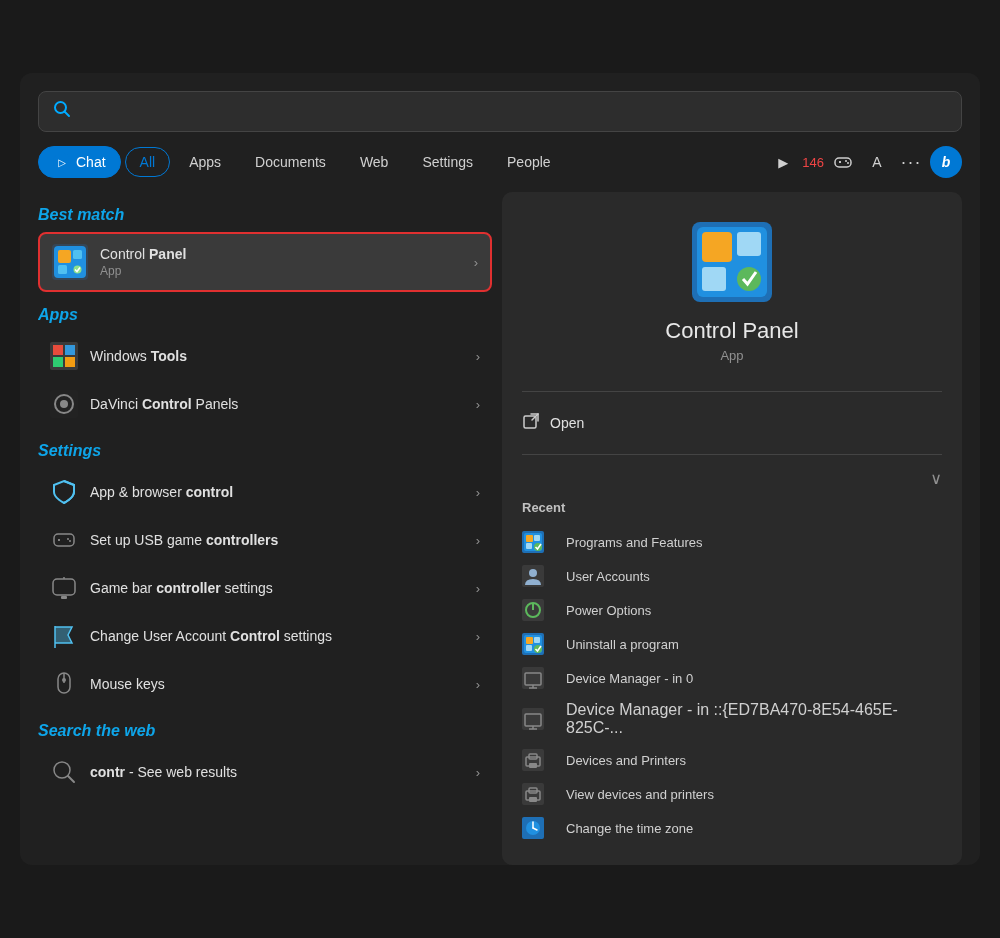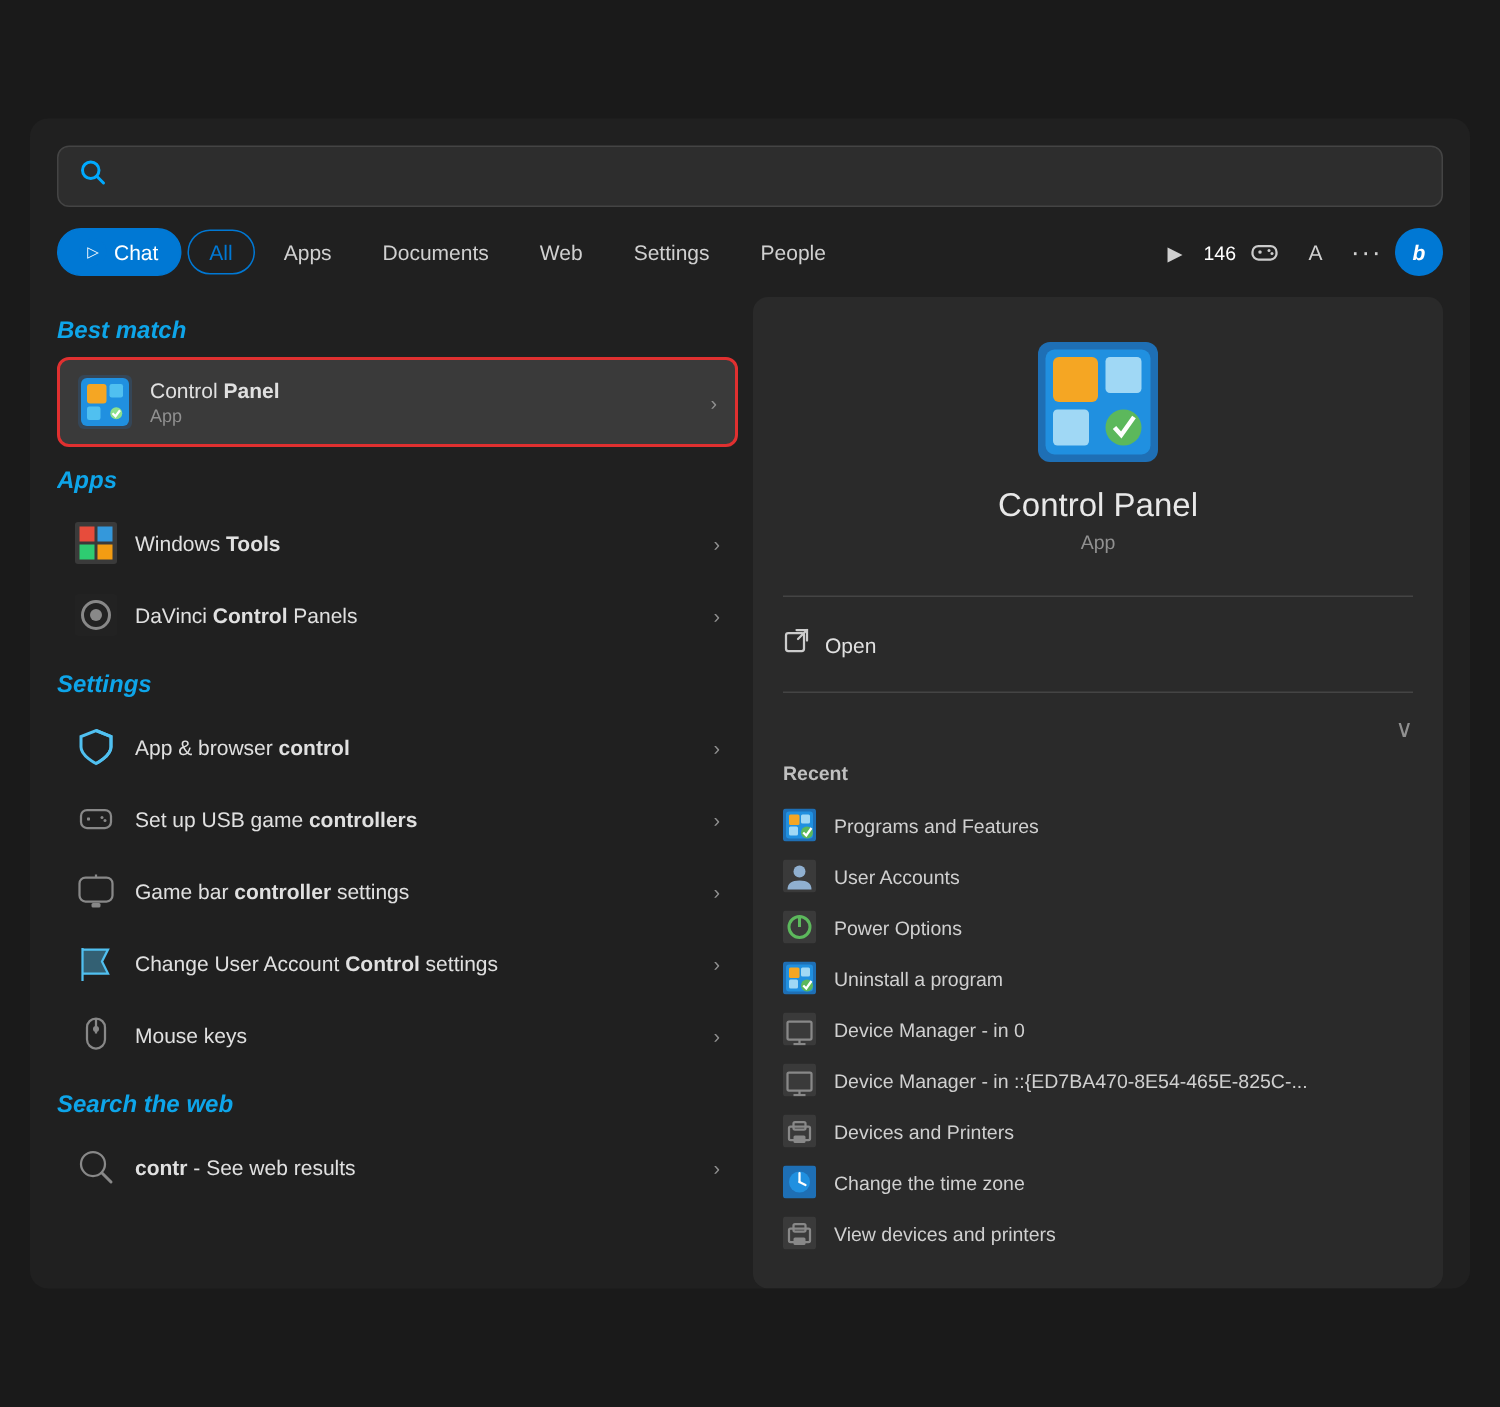--- a/index.html
+++ b/index.html
@@ -234,42 +234,42 @@
     .recent-label {
       font-size: 13px;
       font-weight: 600;
       color: #c0c0c0;
       margin: 8px 0 10px 0;
       width: 100%;
     }
     .recent-item {
       display: flex;
       align-items: center;
-      gap: 12px;
+      gap: 22px;
       padding: 6px 0;
       cursor: pointer;
       width: 100%;
     }
     .recent-icon {
       width: 22px;
       height: 22px;
       flex-shrink: 0;
     }
     .recent-text {
       font-size: 13px;
       color: #d0d0d0;
     }
     
     .small-icon {
       width: 28px;
       height: 28px;
     }
     .tab-count {
       font-size: 13px;
-      color: #ffffff;
+      color: #ef4444;
     }
     .tab-A {
       font-size: 14px;
       color: #d0d0d0;
       padding: 4px 8px;
     }
   </style>
 </head>
 <body>
 
@@ -551,44 +551,44 @@
         </svg>
         <span class="recent-text">Device Manager - in 0</span>
       </div>
       <div class="recent-item">
         <svg class="recent-icon" viewBox="0 0 22 22">
           <rect width="22" height="22" rx="2" fill="#3a3a3a"></rect>
           <rect x="3" y="6" width="16" height="12" rx="1" fill="none" stroke="#888" stroke-width="1.5"></rect>
           <line x1="11" y1="18" x2="11" y2="21" stroke="#888" stroke-width="1.5"></line>
           <line x1="7" y1="21" x2="15" y2="21" stroke="#888" stroke-width="1.5"></line>
         </svg>
-        <span class="recent-text" style="font-size:13px;">Device Manager - in ::{ED7BA470-8E54-465E-825C-...</span>
+        <span class="recent-text" style="font-size:16px;">Device Manager - in ::{ED7BA470-8E54-465E-825C-...</span>
       </div>
       <div class="recent-item">
         <svg class="recent-icon" viewBox="0 0 22 22">
           <rect width="22" height="22" rx="2" fill="#3a3a3a"></rect>
           <rect x="4" y="8" width="14" height="9" rx="1" fill="none" stroke="#888" stroke-width="1.5"></rect>
           <rect x="7" y="14" width="8" height="5" rx="1" fill="#888"></rect>
           <rect x="7" y="5" width="8" height="5" rx="1" fill="none" stroke="#888" stroke-width="1.5"></rect>
         </svg>
         <span class="recent-text">Devices and Printers</span>
       </div>
       <div class="recent-item">
         <svg class="recent-icon" viewBox="0 0 22 22">
+          <rect width="22" height="22" rx="2" fill="#3a3a3a"></rect>
+          <rect x="4" y="8" width="14" height="9" rx="1" fill="none" stroke="#888" stroke-width="1.5"></rect>
+          <rect x="7" y="14" width="8" height="5" rx="1" fill="#888"></rect>
+          <rect x="7" y="5" width="8" height="5" rx="1" fill="none" stroke="#888" stroke-width="1.5"></rect>
+        </svg>
+        <span class="recent-text">View devices and printers</span>
+      </div>
+      <div class="recent-item">
+        <svg class="recent-icon" viewBox="0 0 22 22">
           <rect width="22" height="22" rx="2" fill="#1e6fb5"></rect>
           <circle cx="11" cy="11" r="7" fill="#2090e0"></circle>
           <line x1="11" y1="5" x2="11" y2="11" stroke="#fff" stroke-width="1.5" stroke-linecap="round"></line>
           <line x1="11" y1="11" x2="15" y2="13" stroke="#fff" stroke-width="1.5" stroke-linecap="round"></line>
         </svg>
         <span class="recent-text">Change the time zone</span>
       </div>
-      <div class="recent-item">
-        <svg class="recent-icon" viewBox="0 0 22 22">
-          <rect width="22" height="22" rx="2" fill="#3a3a3a"></rect>
-          <rect x="4" y="8" width="14" height="9" rx="1" fill="none" stroke="#888" stroke-width="1.5"></rect>
-          <rect x="7" y="14" width="8" height="5" rx="1" fill="#888"></rect>
-          <rect x="7" y="5" width="8" height="5" rx="1" fill="none" stroke="#888" stroke-width="1.5"></rect>
-        </svg>
-        <span class="recent-text">View devices and printers</span>
-      </div>
     </div>
   </div>
 </div>
 
 </body></html>

